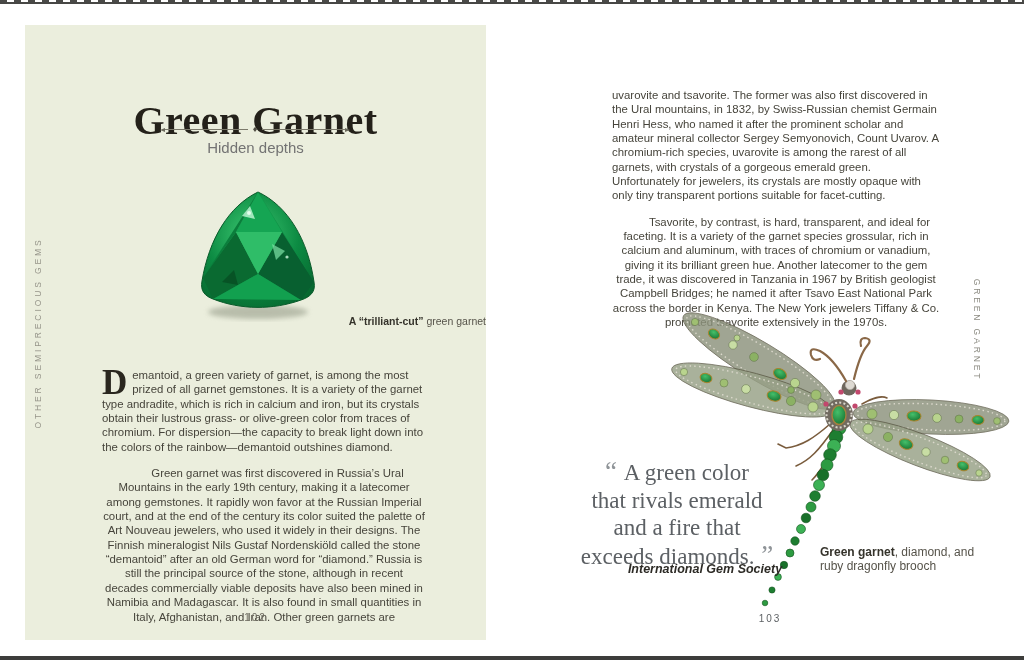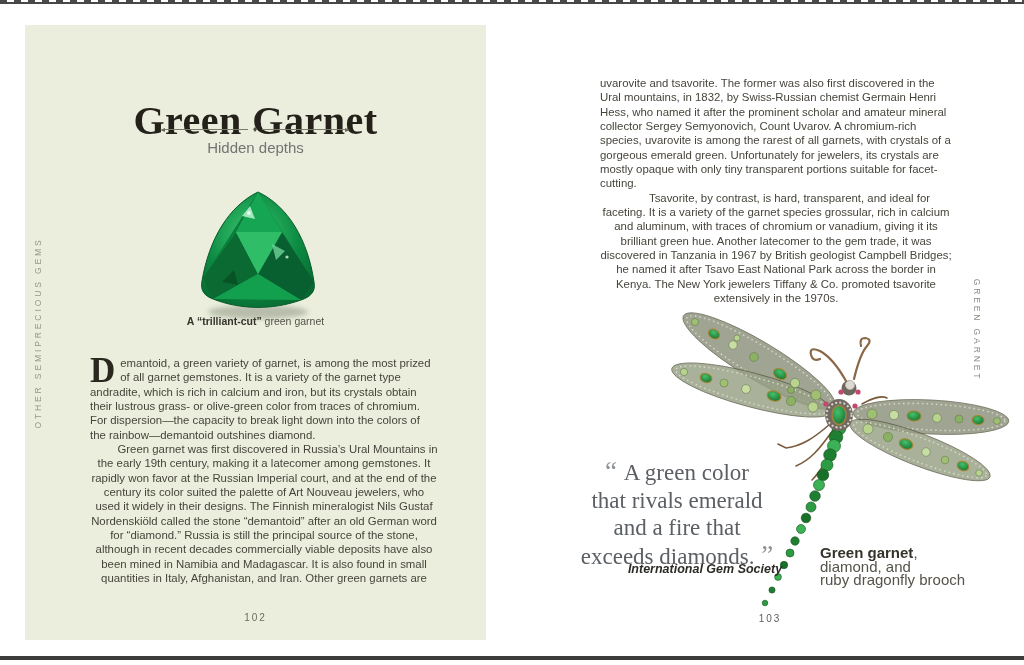--- a/index.html
+++ b/index.html
@@ -25,45 +25,45 @@
   .divider .line{flex:1;height:1px;background:#7c7a6b;}
   .tri-l{width:0;height:0;border-top:2.5px solid transparent;border-bottom:2.5px solid transparent;
          border-right:5px solid #6b695c;}
   .tri-r{width:0;height:0;border-top:2.5px solid transparent;border-bottom:2.5px solid transparent;
          border-left:5px solid #6b695c;}
   .divider .orn{font-size:9px;color:#504e44;margin:0 5px;line-height:1;}
   .subtitle{position:absolute;left:25px;top:139px;width:461px;text-align:center;
     font-size:15px;color:#737373;}
 
   .gem-fig{position:absolute;left:192px;top:186px;width:132px;height:136px;}
-  .gem-caption{position:absolute;left:25px;top:315px;width:461px;text-align:center;
+  .gem-caption{position:absolute;left:25px;top:315px;width:461px;text-align:right;
     font-size:10.5px;color:#56534a;}
   .gem-caption b{color:#35332b;}
 
   .body-copy{position:absolute;font-size:11.4px;line-height:14.35px;color:#46443b;text-align:left;}
   .body-left{left:90px;top:356px;width:348px;}
   .body-right{left:600px;top:76px;width:352px;}
-  .body-copy p{margin:0;}
+  .body-copy p{margin:12px;}
   .body-copy p.indent{text-indent:27px;text-align:center;}
   .dropcap{float:left;font-family:"Liberation Serif",serif;font-weight:bold;font-size:35px;
            line-height:27px;padding:1px 5px 0 0;color:#2a271f;}
 
   .page-num{position:absolute;font-size:10px;letter-spacing:2px;color:#6e6b60;}
   .page-num-left{left:25px;top:612px;width:461px;text-align:center;}
   .page-num-right{left:690px;top:613px;width:160px;text-align:center;color:#5d6164;}
 
   
   .pull-quote{position:absolute;left:564px;top:458px;width:226px;text-align:center;
     font-family:"Liberation Serif",serif;font-size:23px;line-height:27.5px;color:#5c6064;}
   .quote-text{white-space:pre-line;}
   .qmark{color:#8f9498;font-size:27px;}
   .quote-attr{position:absolute;left:592px;top:562px;width:226px;text-align:center;
     font-family:"Liberation Sans",sans-serif;font-size:12.5px;font-weight:bold;color:#2d2b26;font-style:italic;}
 
-  .brooch-caption{position:absolute;left:820px;top:546px;width:160px;font-size:15px;
+  .brooch-caption{position:absolute;left:820px;top:546px;width:160px;font-size:12px;
     line-height:13.5px;color:#56534a;}
   .brooch-caption b{color:#35332b;}
   .brooch-caption .rest{white-space:pre-line;}
 
   .brooch-fig{position:absolute;left:614px;top:288px;width:400px;height:330px;}
 </style>
 </head>
 <body>
 
 <div id="spread">

